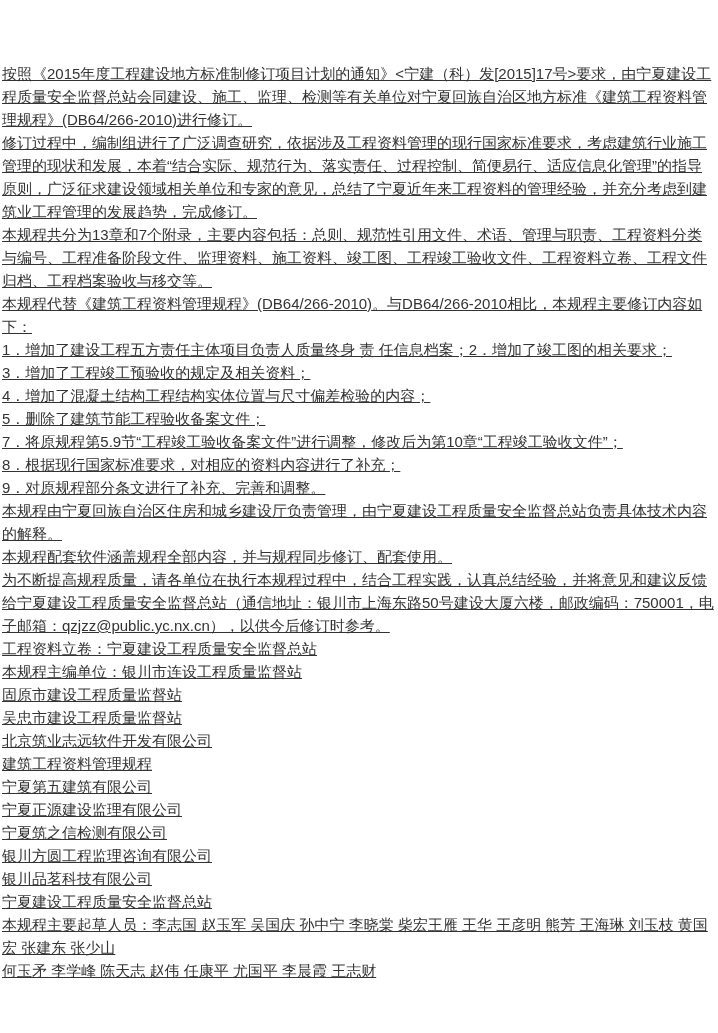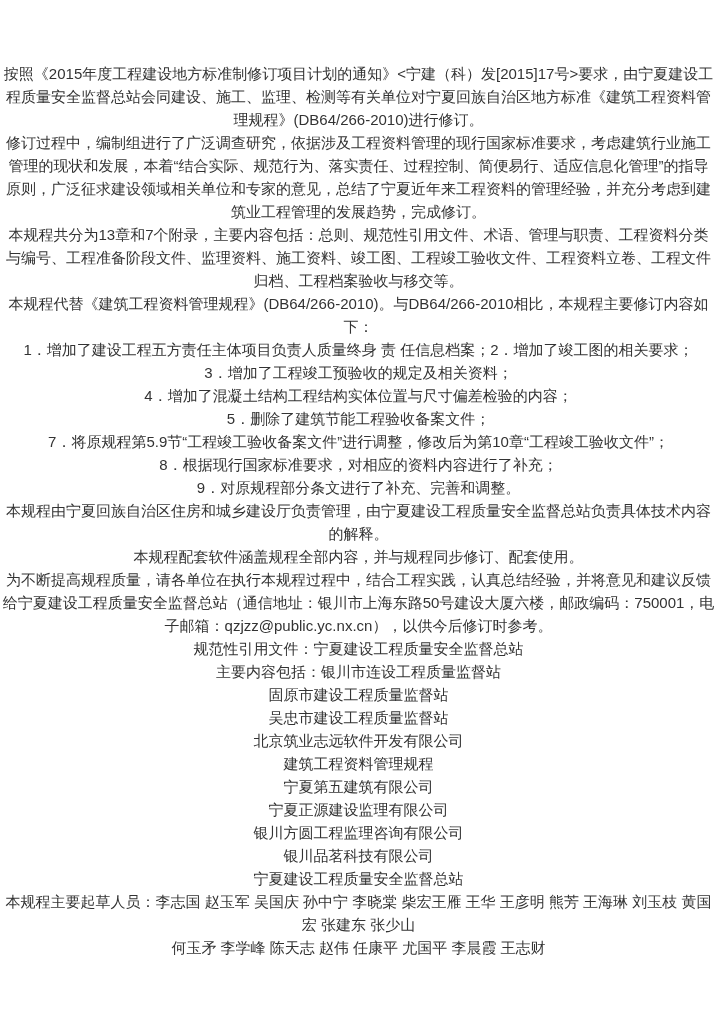--- a/index.html
+++ b/index.html
@@ -19,49 +19,51 @@
     padding: 62px 3px 10px 2px;
     background: #ffffff;
     font-family: "Liberation Sans", "DejaVu Sans", sans-serif;
     font-size: 15px;
     line-height: 23px;
     color: #333333;
   }
   .doc-page p {
     margin: 0;
     padding: 0;
-    text-align: center;
+    text-align: left;
     word-wrap: break-word;
+    text-decoration: underline;
   }
 </style>
 </head>
 <body>
 
 <div class="doc-page">
   <p>按照《2015年度工程建设地方标准制修订项目计划的通知》&lt;宁建（科）发[2015]17号&gt;要求，由宁夏建设工程质量安全监督总站会同建设、施工、监理、检测等有关单位对宁夏回族自治区地方标准《建筑工程资料管理规程》(DB64/266-2010)进行修订。</p>
   <p>修订过程中，编制组进行了广泛调查研究，依据涉及工程资料管理的现行国家标准要求，考虑建筑行业施工管理的现状和发展，本着“结合实际、规范行为、落实责任、过程控制、简便易行、适应信息化管理”的指导原则，广泛征求建设领域相关单位和专家的意见，总结了宁夏近年来工程资料的管理经验，并充分考虑到建筑业工程管理的发展趋势，完成修订。</p>
   <p>本规程共分为13章和7个附录，主要内容包括：总则、规范性引用文件、术语、管理与职责、工程资料分类与编号、工程准备阶段文件、监理资料、施工资料、竣工图、工程竣工验收文件、工程资料立卷、工程文件归档、工程档案验收与移交等。</p>
   <p>本规程代替《建筑工程资料管理规程》(DB64/266-2010)。与DB64/266-2010相比，本规程主要修订内容如下：</p>
   <p>1．增加了建设工程五方责任主体项目负责人质量终身 责 任信息档案；2．增加了竣工图的相关要求；</p>
   <p>3．增加了工程竣工预验收的规定及相关资料；</p>
   <p>4．增加了混凝土结构工程结构实体位置与尺寸偏差检验的内容；</p>
   <p>5．删除了建筑节能工程验收备案文件；</p>
   <p>7．将原规程第5.9节“工程竣工验收备案文件”进行调整，修改后为第10章“工程竣工验收文件”；</p>
   <p>8．根据现行国家标准要求，对相应的资料内容进行了补充；</p>
   <p>9．对原规程部分条文进行了补充、完善和调整。</p>
   <p>本规程由宁夏回族自治区住房和城乡建设厅负责管理，由宁夏建设工程质量安全监督总站负责具体技术内容的解释。</p>
   <p>本规程配套软件涵盖规程全部内容，并与规程同步修订、配套使用。</p>
   <p>为不断提高规程质量，请各单位在执行本规程过程中，结合工程实践，认真总结经验，并将意见和建议反馈给宁夏建设工程质量安全监督总站（通信地址：银川市上海东路50号建设大厦六楼，邮政编码：750001，电子邮箱：qzjzz@public.yc.nx.cn），以供今后修订时参考。</p>
-  <p>规范性引用文件：宁夏建设工程质量安全监督总站</p>
-  <p>主要内容包括：银川市连设工程质量监督站</p>
+  <p>工程资料立卷：宁夏建设工程质量安全监督总站</p>
+  <p>本规程主编单位：银川市连设工程质量监督站</p>
   <p>固原市建设工程质量监督站</p>
   <p>吴忠市建设工程质量监督站</p>
   <p>北京筑业志远软件开发有限公司</p>
   <p>建筑工程资料管理规程</p>
   <p>宁夏第五建筑有限公司</p>
   <p>宁夏正源建设监理有限公司</p>
+  <p>宁夏筑之信检测有限公司</p>
   <p>银川方圆工程监理咨询有限公司</p>
   <p>银川品茗科技有限公司</p>
   <p>宁夏建设工程质量安全监督总站</p>
   <p>本规程主要起草人员：李志国 赵玉军 吴国庆 孙中宁 李晓棠 柴宏王雁 王华 王彦明 熊芳 王海琳 刘玉枝 黄国宏 张建东 张少山</p>
   <p>何玉矛 李学峰 陈天志 赵伟 任康平 尤国平 李晨霞 王志财</p>
 
 </div>
 
 </body></html>

